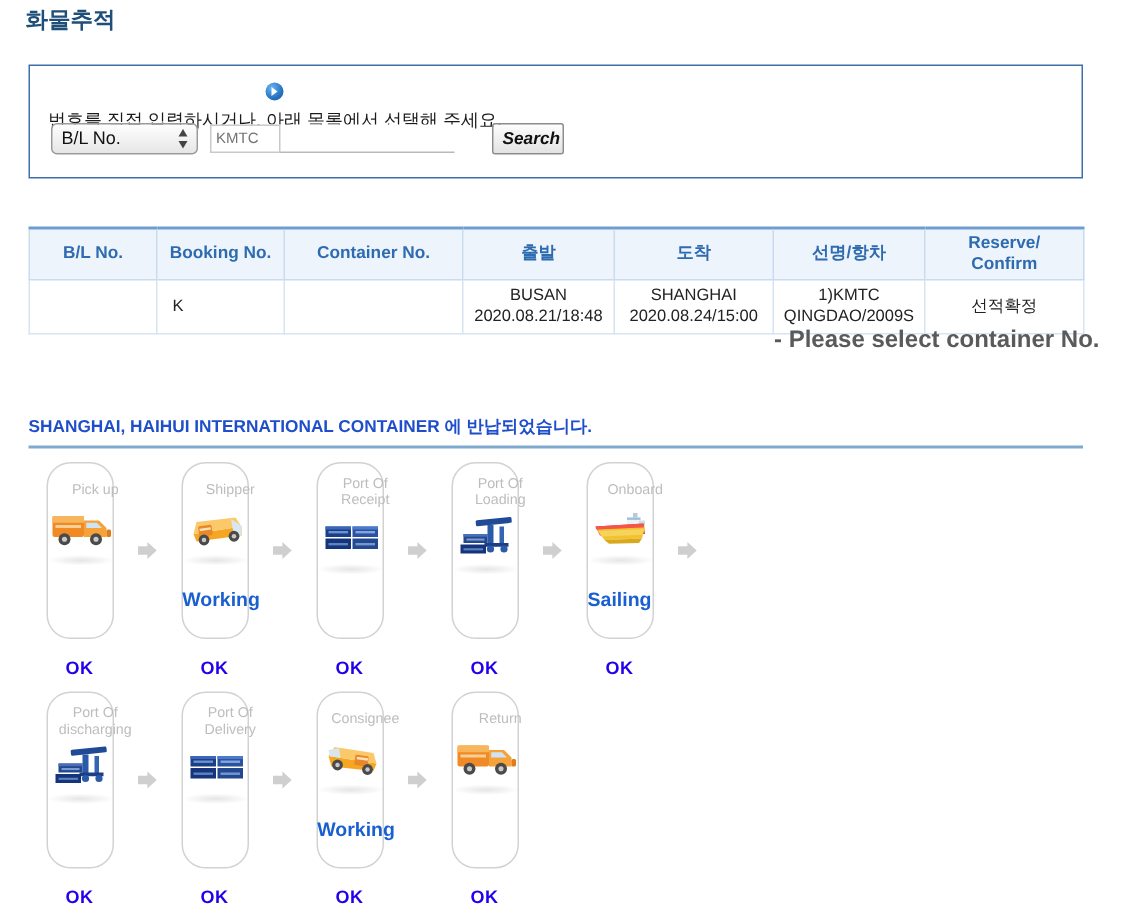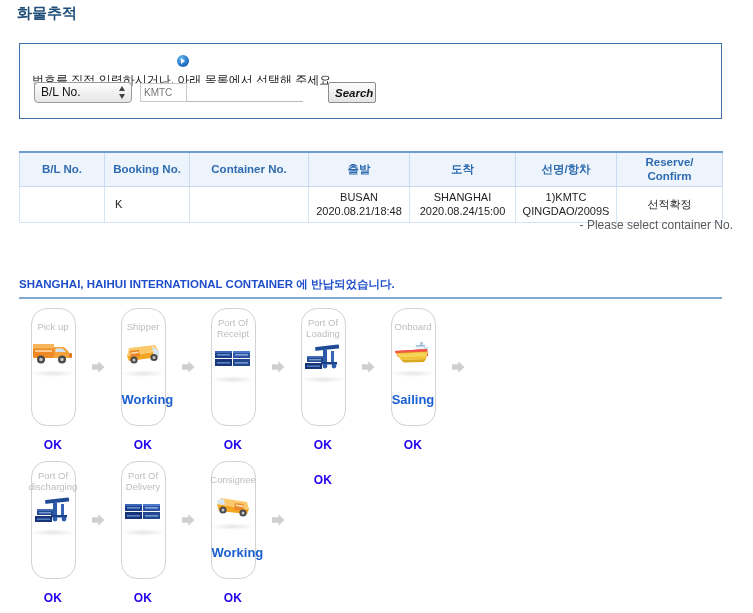--- a/index.html
+++ b/index.html
@@ -176,22 +176,23 @@
     line-height: 1.3;
     padding: 2px 3px;
     vertical-align: middle;
   }
   .td-left { text-align: left !important; padding-left: 10px !important; }
   .cell-lines span { display: block; }
 
   .table-note {
     position: absolute;
     right: 20px; top: 218px;
-    font-size: 12px;
+    font-size: 16px;
     color: #5a5a5a;
+    font-weight: bold;
   }
 
   
   .loc-block {
     position: absolute;
     left: 19px; top: 261px;
     width: 703px;
   }
   .loc-line1 {
     font-size: 11.5px;
@@ -231,21 +232,21 @@
     align-items: center;
   }
   .step-card {
     width: 45px; height: 118px;
     border: 1px solid #d2d2d2;
     border-radius: 16px;
     background: #ffffff;
     position: relative;
     display: flex;
     flex-direction: column;
-    align-items: center;
+    align-items: flex-start;
   }
   .step-label {
     margin-top: 13px;
     font-size: 9.5px;
     color: #bdbdbd;
     text-align: center;
     line-height: 1.12;
     width: 64px;
     font-family: "Liberation Sans", sans-serif;
   }
@@ -591,17 +592,36 @@
         <div class="step-status">Working</div>
       </div>
       <div class="step-ok">OK</div>
     </div>
 
     <div class="arrow">
         <i></i>
       </div>
 
     <div class="step">
+      <div class="step-card">
+        <div class="step-label">Return</div>
+        <div class="icon-box">
+          <svg width="44" height="30" viewBox="0 0 44 30">
+            <rect x="2" y="7" width="21" height="14" rx="1.5" fill="#f08a25"></rect>
+            <rect x="2" y="7" width="21" height="4.5" fill="#f7b55c"></rect>
+            <rect x="4" y="13" width="17" height="2" fill="#fbd9a8" opacity=".85"></rect>
+            <path d="M23 10 L33 10 L38 15 L38 21 L23 21 Z" fill="#f6a23a"></path>
+            <path d="M24.5 11.5 L31.5 11.5 L35 15 L24.5 15 Z" fill="#cfe3f2"></path>
+            <rect x="38" y="16" width="3" height="5" rx="1" fill="#e07b18"></rect>
+            <circle cx="10" cy="22.5" r="4" fill="#4a4a4a"></circle>
+              <circle cx="10" cy="22.5" r="1.7" fill="#c9c9c9"></circle>
+            <circle cx="31" cy="22.5" r="4" fill="#4a4a4a"></circle>
+              <circle cx="31" cy="22.5" r="1.7" fill="#c9c9c9"></circle>
+          </svg>
+        </div>
+        <div class="icon-shadow"></div>
+        <div class="step-status"></div>
+      </div>
       <div class="step-ok">OK</div>
     </div>
   </div>
 
 </div>
 
 </body></html>

